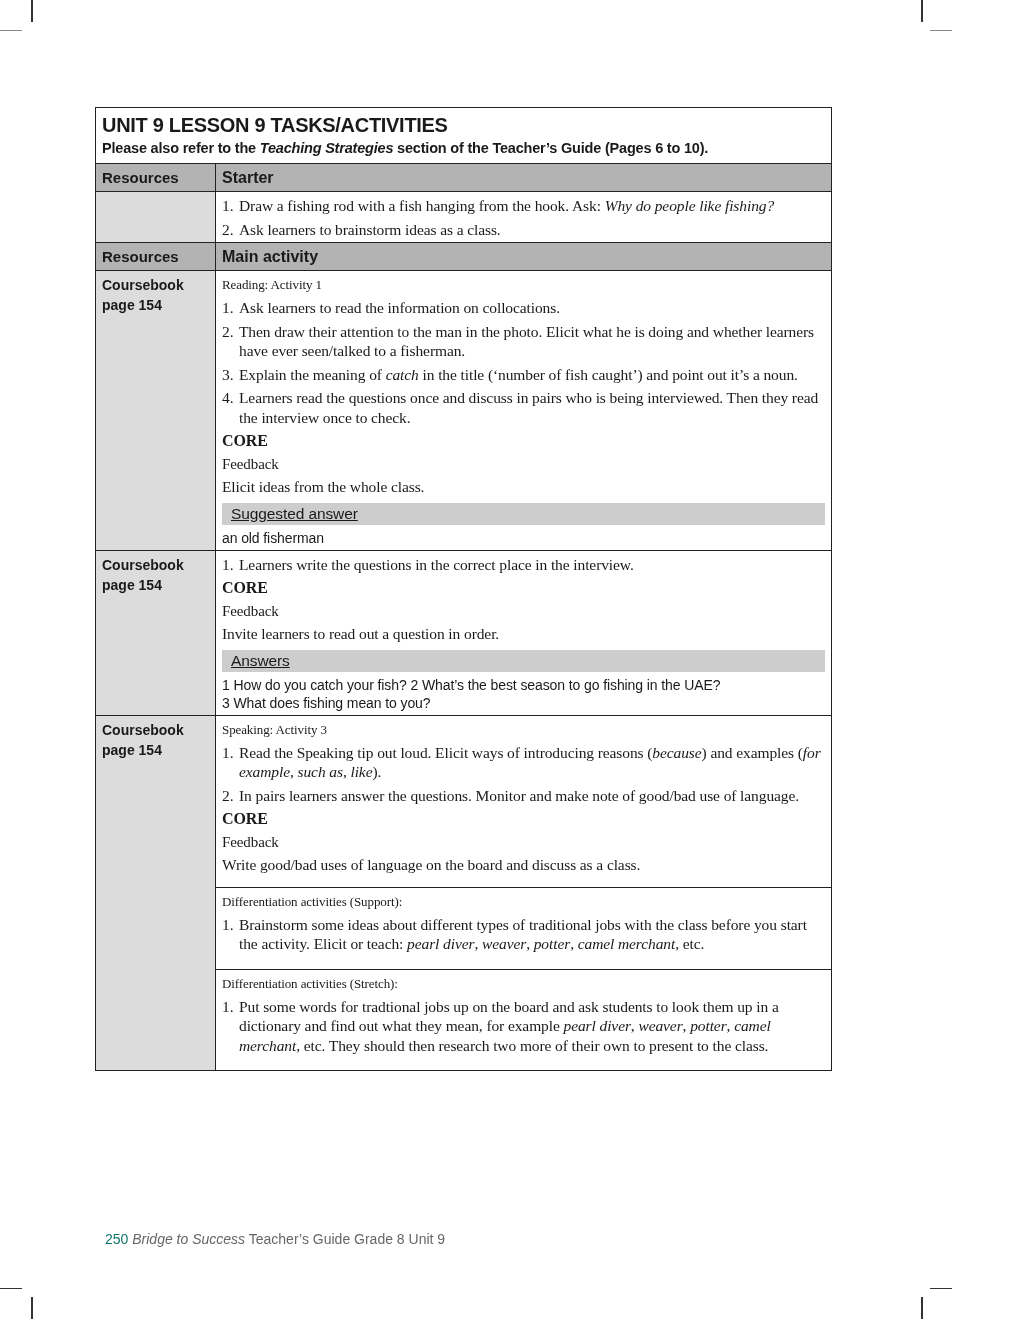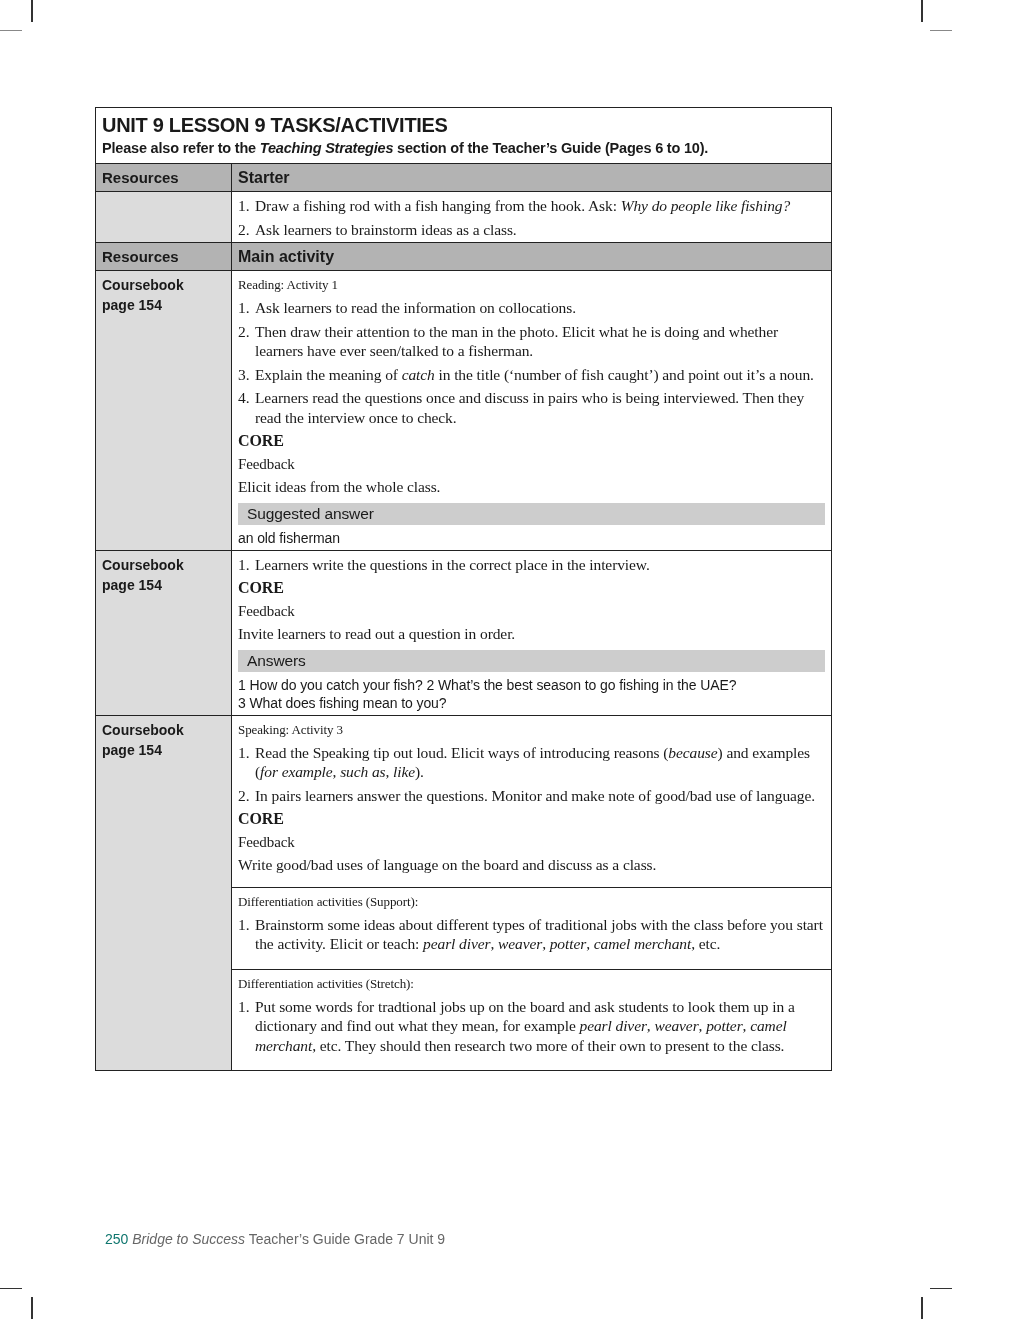--- a/index.html
+++ b/index.html
@@ -18,42 +18,42 @@
     font-family: "Liberation Sans", sans-serif; font-weight: bold; font-size: 20px;
     letter-spacing: -0.3px; line-height: 26px; margin: 0;
   }
   .unit-sub {
     font-family: "Liberation Sans", sans-serif; font-weight: bold; font-size: 14.5px;
     line-height: 20px; letter-spacing: -0.2px;
   }
   .row { display: flex; border-bottom: 1px solid #222; }
   .row:last-child { border-bottom: none; }
   .col-res {
-    width: 136px; flex: none; background: #dcdcdc; border-right: 1px solid #222;
+    width: 120px; flex: none; background: #dcdcdc; border-right: 1px solid #222;
     box-sizing: border-box; padding: 4px 6px;
     font-family: "Liberation Sans", sans-serif; font-weight: bold; font-size: 14px; line-height: 20px;
   }
   .col-main { flex: 1; box-sizing: border-box; padding: 4px 6px 3px 6px; min-width: 0; }
   .row.head .col-res, .row.head .col-main {
     background: #b3b3b3; font-family: "Liberation Sans", sans-serif; font-weight: bold;
     font-size: 15px; line-height: 19px; padding: 4px 6px;
   }
   .row.head .col-main { font-size: 16px; }
 
   .serif { font-family: "Liberation Serif", serif; font-size: 15.5px; line-height: 19.5px; letter-spacing: -0.1px; }
   .act-title { font-family: "Liberation Serif", serif; font-weight: normal; font-size: 13px; line-height: 20px; margin-bottom: 3px; }
   .item { display: flex; margin-bottom: 4px; }
   .item .num { width: 17px; flex: none; }
   .item .txt { flex: 1; }
   .core { font-family: "Liberation Serif", serif; font-weight: bold; font-size: 16px; line-height: 20px; margin: 2px 0 3px; }
   .fb { font-family: "Liberation Serif", serif; font-weight: normal; font-size: 15px; line-height: 20px; margin-bottom: 3px; }
   .plain { margin-bottom: 5px; }
   .ans-head {
     background: #cdcdcd; font-family: "Liberation Sans", sans-serif; font-size: 15.5px;
-    line-height: 22px; padding: 0 9px; margin: 6px 0 4px 0;
+    line-height: 22px; padding: 0 9px; margin: 6px 0 4px 0; text-decoration: underline;
   }
   .ans-text { font-family: "Liberation Sans", sans-serif; font-size: 14px; line-height: 18px; margin: 0 -2px 0 0; }
   .sub-block { border-top: 1px solid #222; margin: 12px -6px; padding: 4px 6px 3px 6px; }
   i, em { font-style: italic; }
 
   .footer {
     position: absolute; left: 95px; top: 1231px;
     font-family: "Liberation Sans", sans-serif; font-size: 14px; color: #666;
   }
   .footer .pg { color: #0f766e; margin-left: 10px; }
@@ -182,14 +182,14 @@
             <span class="num">1.</span>
             <span class="txt"><span>Put some words for tradtional jobs up on the board and ask students to look them up in a dictionary and find out what they mean, for example </span><i>pearl diver</i><span>, </span><i>weaver</i><span>, </span><i>potter</i><span>, </span><i>camel merchant</i><span>, etc. They should then research two more of their own to present to the class.</span></span>
           </div>
       </div>
     </div>
   </div>
 </div>
 
 <div class="footer">
   <span class="pg">250</span>
-  <i>Bridge to Success</i><span> Teacher’s Guide Grade 7 Unit 9</span>
+  <i>Bridge to Success</i><span> Teacher’s Guide Grade 8 Unit 9</span>
 </div>
 
 </body></html>

